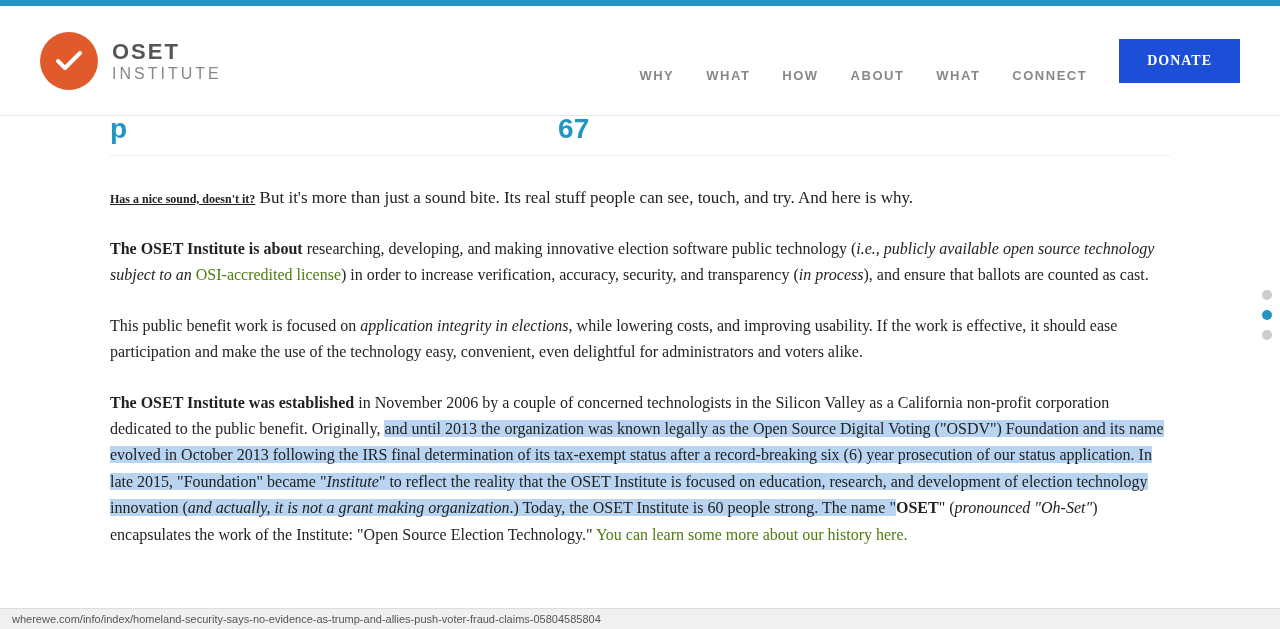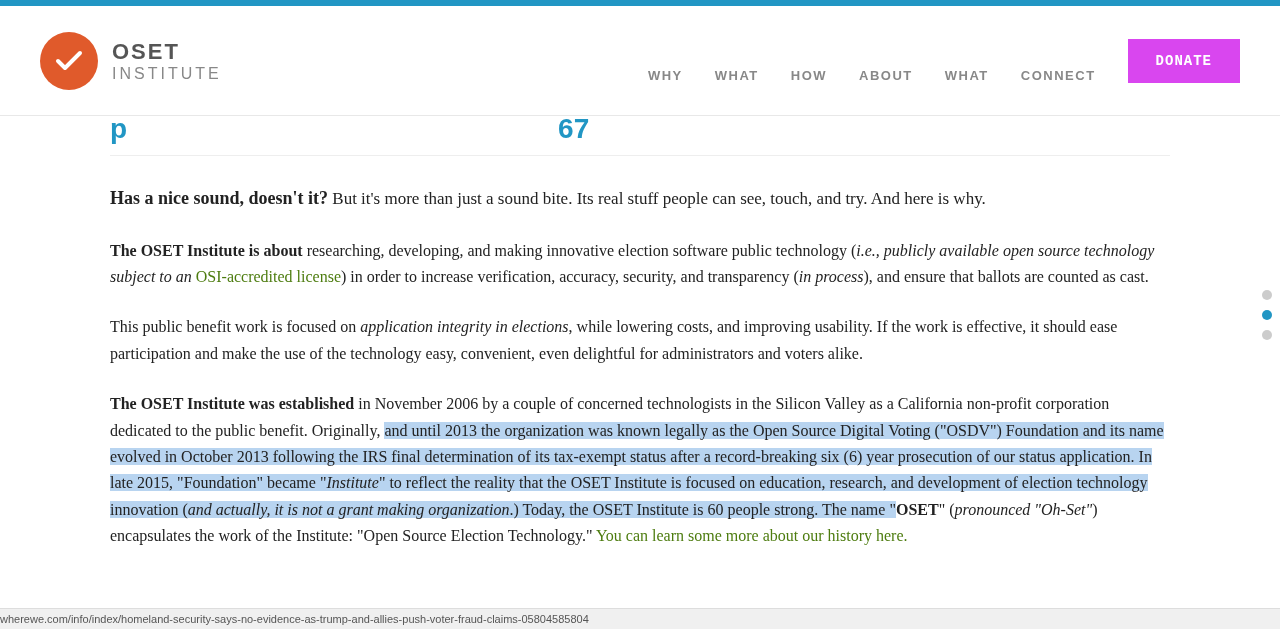--- a/index.html
+++ b/index.html
@@ -82,23 +82,23 @@
       font-family: Arial, sans-serif;
       font-size: 13px;
       font-weight: 700;
       letter-spacing: 1.5px;
       color: #888;
       text-decoration: none;
       cursor: pointer;
     }
 
     .donate-btn {
-      background: #d946ef;
+      background: #1d4ed8;
       color: #fff;
-      font-family: Liberation Mono, monospace;
+      font-family: Liberation Serif, serif;
       font-size: 14px;
       font-weight: 700;
       letter-spacing: 1px;
       padding: 14px 28px;
       border: none;
       cursor: pointer;
       text-decoration: none;
     }
 
     
@@ -156,21 +156,22 @@
       line-height: 1.65;
       color: #222;
     }
 
     .intro-line {
       font-size: 17px;
     }
 
     .intro-line .bold-phrase {
       font-weight: 700;
-      font-size: 18px;
+      font-size: 12px;
+      text-decoration: underline;
     }
 
     .italic-text {
       font-style: italic;
     }
 
     .link-text {
       color: #4d7c0f;
       text-decoration: none;
       cursor: pointer;
@@ -183,21 +184,21 @@
     }
 
     
     .status-bar {
       position: fixed;
       bottom: 0;
       left: 0;
       right: 0;
       background: #f0f0f0;
       border-top: 1px solid #ddd;
-      padding: 4px 0;
+      padding: 4px 12px;
       font-family: Arial, sans-serif;
       font-size: 11px;
       color: #555;
       overflow: hidden;
       white-space: nowrap;
       text-overflow: ellipsis;
     }
   </style>
 </head>
 <body>

